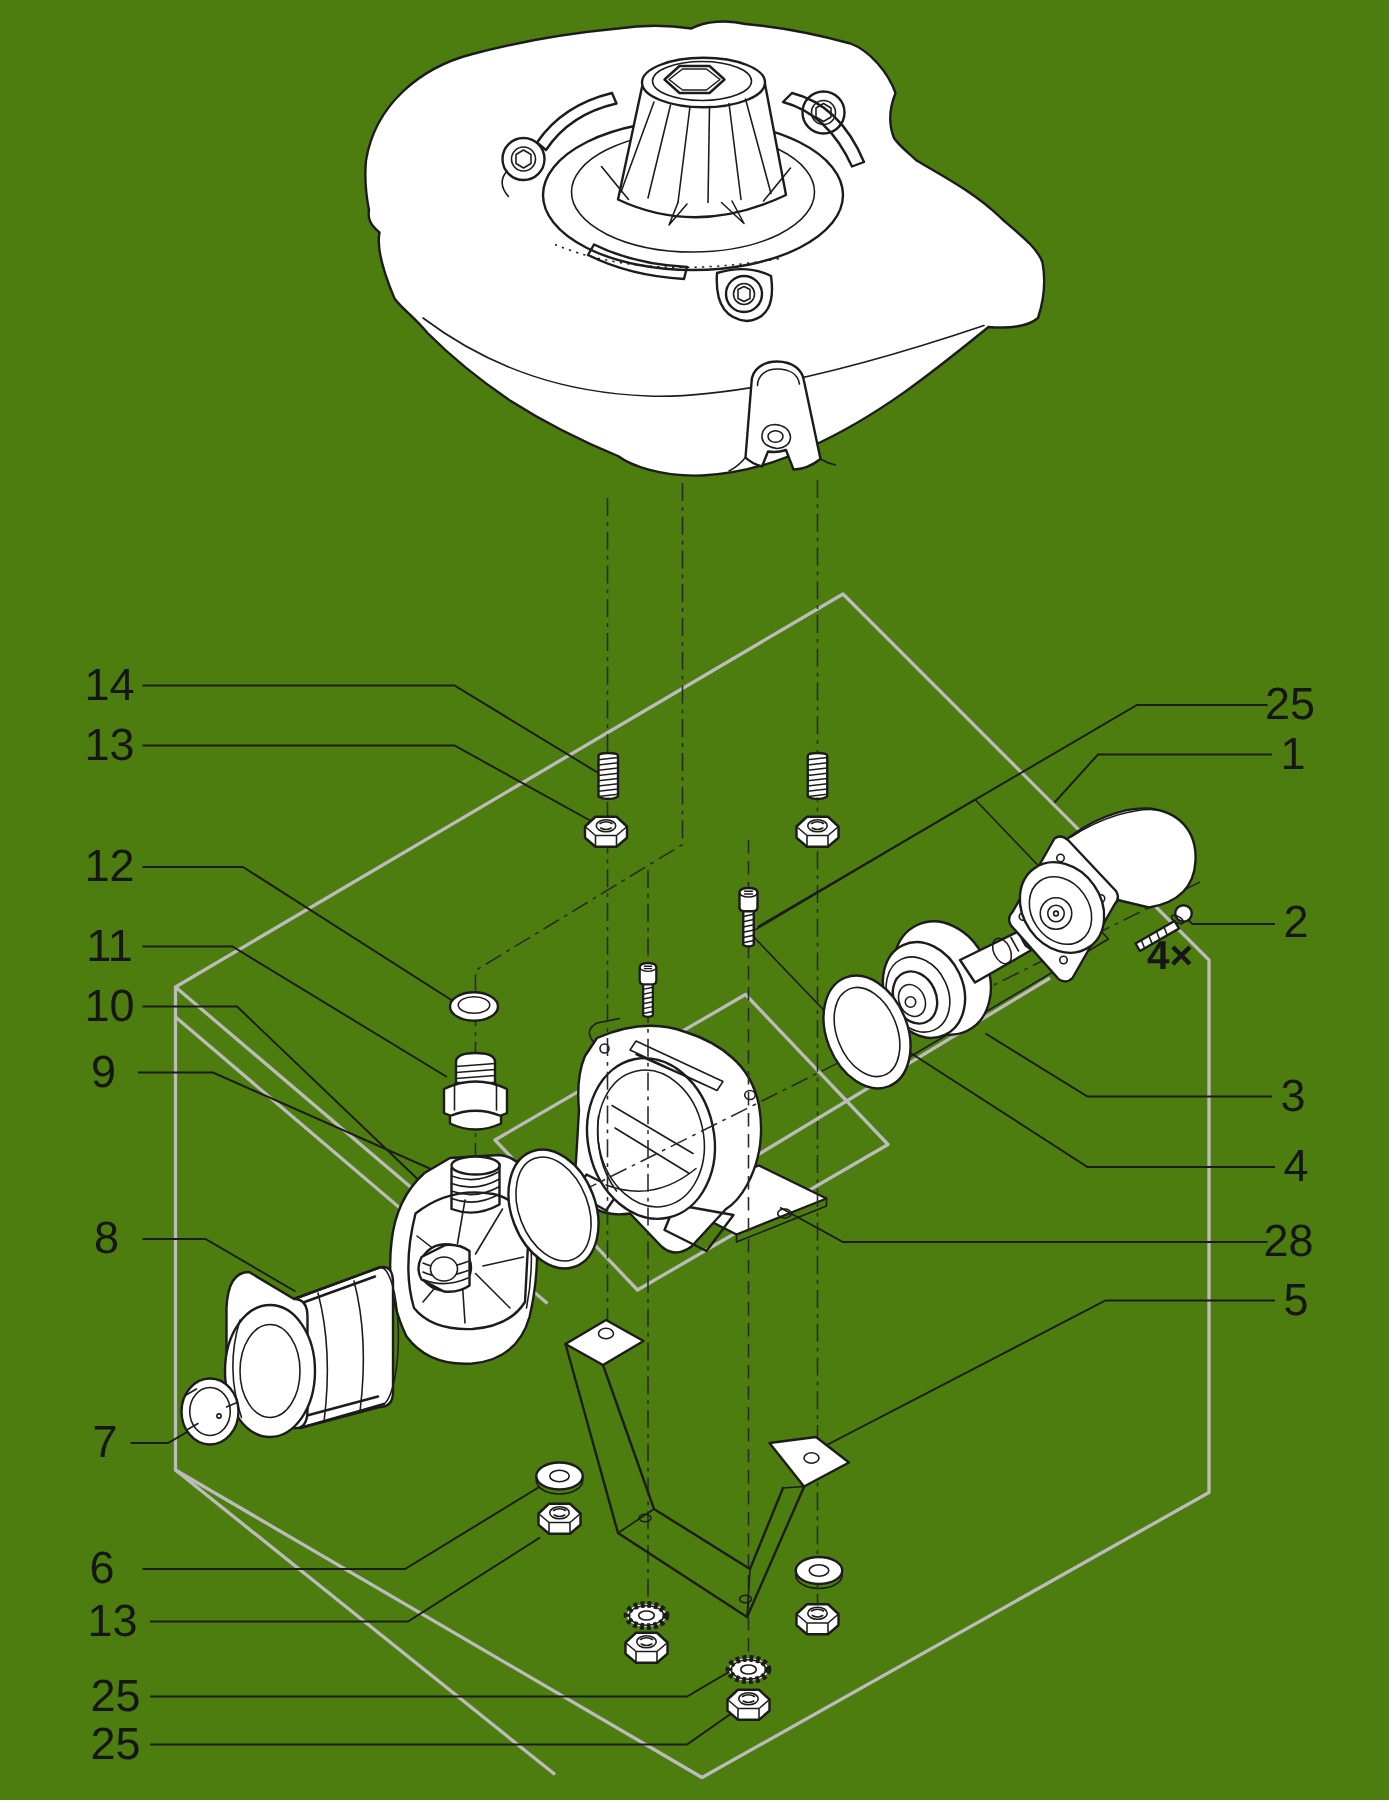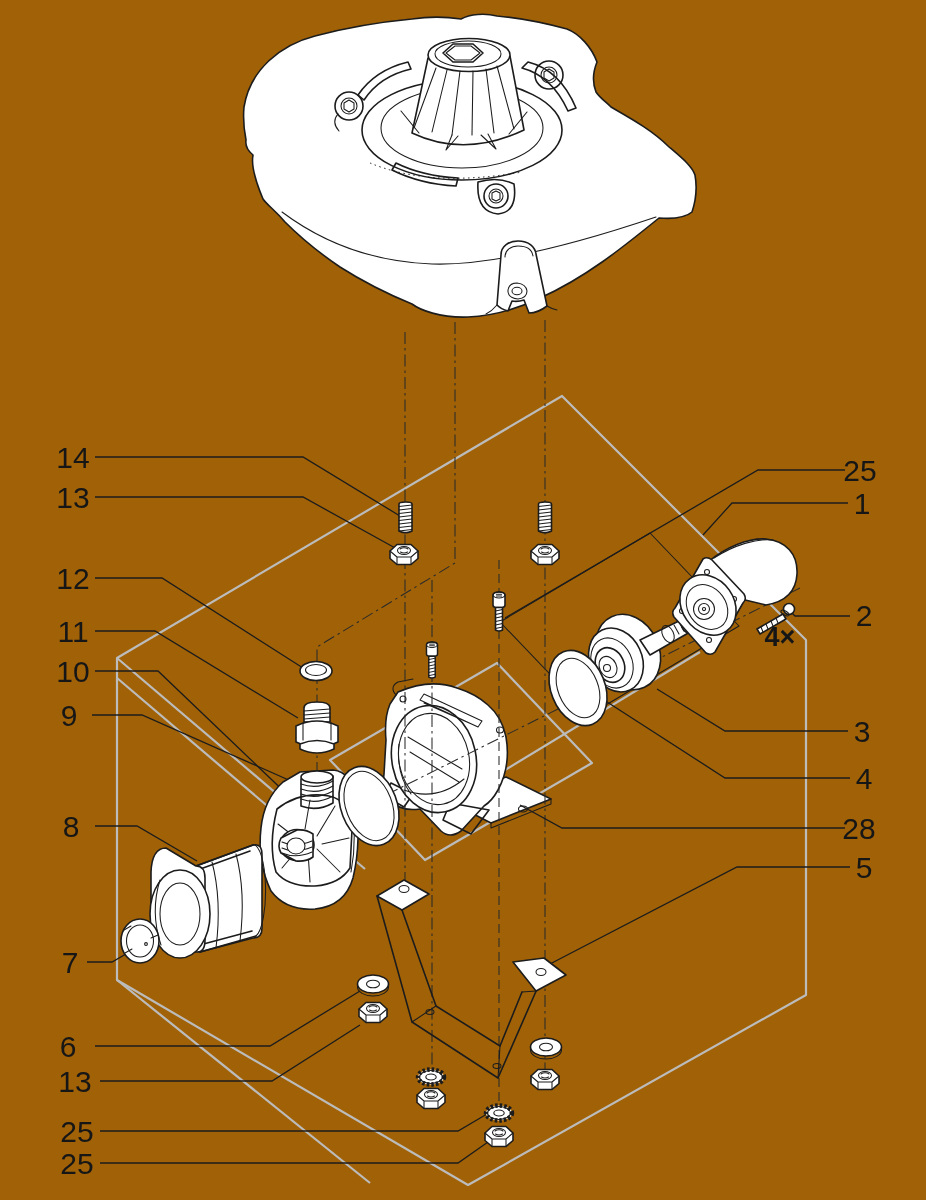--- a/index.html
+++ b/index.html
@@ -1,16 +1,16 @@
 <!DOCTYPE html>
 <html><head>
 <meta charset="utf-8">
 <style>
   html,body{margin:0;padding:0;background:#ffffff;}
-  .stage{position:relative;width:926px;height:1200px;background:#a16207;overflow:hidden;
+  .stage{position:relative;width:926px;height:1200px;background:#4d7c0f;overflow:hidden;
          font-family:"Liberation Sans", sans-serif;}
   svg{display:block}
   .callout{font-family:"Liberation Sans", sans-serif;font-size:30px;fill:#161616;}
   .qty{font-family:"Liberation Sans", sans-serif;font-size:27px;font-weight:700;fill:#161616;}
   .blk{stroke:#1c1c1c;fill:none;stroke-width:1.6;stroke-linecap:round;stroke-linejoin:round;}
   .thin{stroke:#1c1c1c;fill:none;stroke-width:1.05;stroke-linecap:round;stroke-linejoin:round;}
   .wf{fill:#ffffff;}
   .lead{stroke:#1c1c1c;fill:none;stroke-width:1.3;}
   .gray{stroke:#bcbcbc;fill:none;stroke-width:2.2;stroke-linejoin:round;}
   .cl{stroke:#2a2a2a;fill:none;stroke-width:1.05;stroke-dasharray:12 4 2.5 4;}

